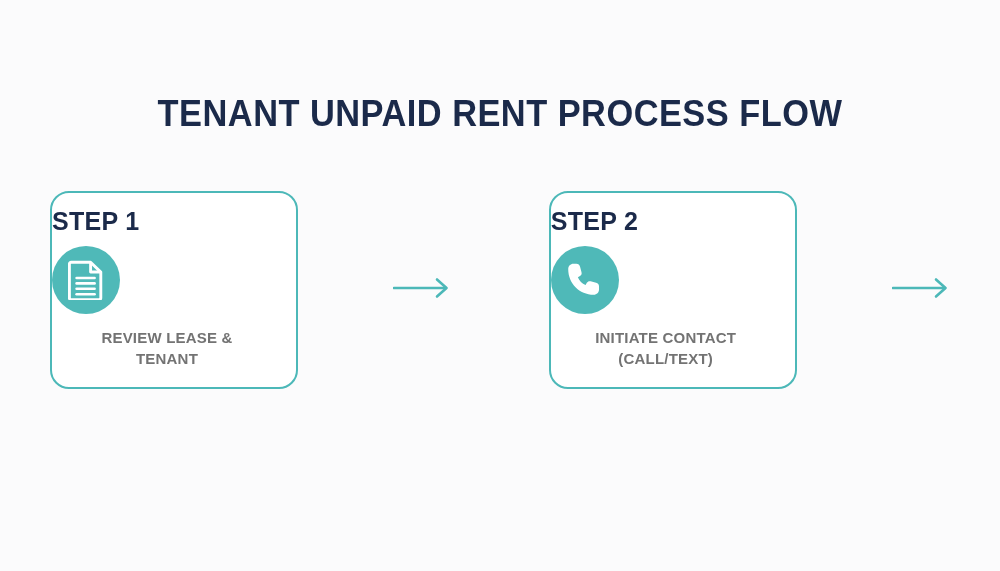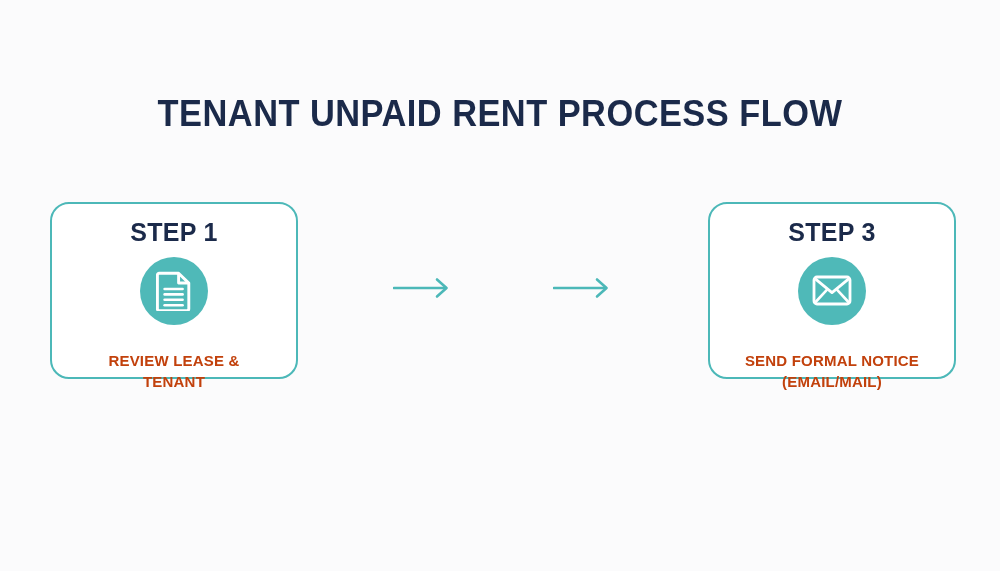--- a/index.html
+++ b/index.html
@@ -38,28 +38,27 @@
     left: 50px;
     width: 906px;
     height: 200px;
     display: flex;
     align-items: center;
     justify-content: space-between;
   }
 
   .step-card {
     width: 248px;
-    height: 177px;
+    height: 198px;
     box-sizing: border-box;
     border: 2.5px solid #4cb8b8;
     border-radius: 19px;
     background: #ffffff;
     display: flex;
     flex-direction: column;
-    align-items: center;
     flex: 0 0 auto;
     position: relative;
   }
 
   .step-heading {
     margin-top: 13px;
     font-size: 25px;
     font-weight: bold;
     color: #1b2a4a;
     letter-spacing: 0.3px;
@@ -76,24 +75,24 @@
     align-items: center;
     justify-content: center;
     flex: 0 0 auto;
   }
 
   .icon-circle svg {
     display: block;
   }
 
   .step-desc {
-    margin-top: 25px;
+    margin-top: 13px;
     font-size: 15px;
     font-weight: bold;
-    color: #c2410c;
+    color: #737373;
     text-align: center;
     line-height: 21px;
     letter-spacing: 0.2px;
     width: 230px;
   }
 
   
   .arrow {
     flex: 0 0 auto;
     width: 68px;
@@ -134,41 +133,41 @@
 
   <div class="arrow">
     <span>
       <svg width="60" height="22" viewBox="0 0 60 22" aria-hidden="true">
         <line x1="1" y1="11" x2="53" y2="11" stroke="#4cb8b8" stroke-width="2.6" stroke-linecap="round"></line>
         <polyline points="44,2.5 53.5,11 44,19.5" fill="none" stroke="#4cb8b8" stroke-width="2.6" stroke-linecap="round" stroke-linejoin="round"></polyline>
       </svg>
     </span>
   </div>
 
+  <div class="step-card">
+    <div class="step-heading">STEP 2</div>
+    <div class="icon-circle">
+      <span>
+        <svg width="36" height="36" viewBox="0 0 36 36" aria-hidden="true">
+          <path d="M10.9 2.4 c2.0 0 3.3 1.1 3.8 3.0 l1.5 5.7 c0.45 1.75 -0.1 3.0 -1.55 3.9
+                   l-2.2 1.35 c1.5 3.6 4.3 6.45 7.9 8.0 l1.35 -2.25 c0.9 -1.5 2.15 -2.05 3.9 -1.6
+                   l5.65 1.5 c1.9 0.5 3.0 1.8 3.0 3.8 v3.1 c0 3.1 -2.3 5.4 -5.45 5.4
+                   C14.0 34.3 2.5 22.6 2.5 8.0 c0 -3.15 2.25 -5.6 5.4 -5.6 z" fill="#ffffff" transform="translate(-1.2,-0.6) scale(0.97)"></path>
+        </svg>
+      </span>
+    </div>
+    <div class="step-desc">
+      <span>INITIATE CONTACT</span><br>
+      <span>(CALL/TEXT)</span>
+    </div>
+  </div>
 
   <div class="arrow">
     <span>
       <svg width="60" height="22" viewBox="0 0 60 22" aria-hidden="true">
         <line x1="1" y1="11" x2="53" y2="11" stroke="#4cb8b8" stroke-width="2.6" stroke-linecap="round"></line>
         <polyline points="44,2.5 53.5,11 44,19.5" fill="none" stroke="#4cb8b8" stroke-width="2.6" stroke-linecap="round" stroke-linejoin="round"></polyline>
       </svg>
     </span>
   </div>
 
-  <div class="step-card">
-    <div class="step-heading">STEP 3</div>
-    <div class="icon-circle">
-      <span>
-        <svg width="40" height="31" viewBox="0 0 40 31" aria-hidden="true">
-          <rect x="2.0" y="2.0" width="36" height="27" rx="3.0" ry="3.0" fill="none" stroke="#ffffff" stroke-width="2.8"></rect>
-          <polyline points="3.6,4.2 20,17.6 36.4,4.2" fill="none" stroke="#ffffff" stroke-width="2.8" stroke-linecap="round" stroke-linejoin="round"></polyline>
-          <line x1="3.6" y1="27.0" x2="14.6" y2="15.2" stroke="#ffffff" stroke-width="2.6" stroke-linecap="round"></line>
-          <line x1="36.4" y1="27.0" x2="25.4" y2="15.2" stroke="#ffffff" stroke-width="2.6" stroke-linecap="round"></line>
-        </svg>
-      </span>
-    </div>
-    <div class="step-desc">
-      <span>SEND FORMAL NOTICE</span><br>
-      <span>(EMAIL/MAIL)</span>
-    </div>
-  </div>
 
 </div>
 
 </body></html>

